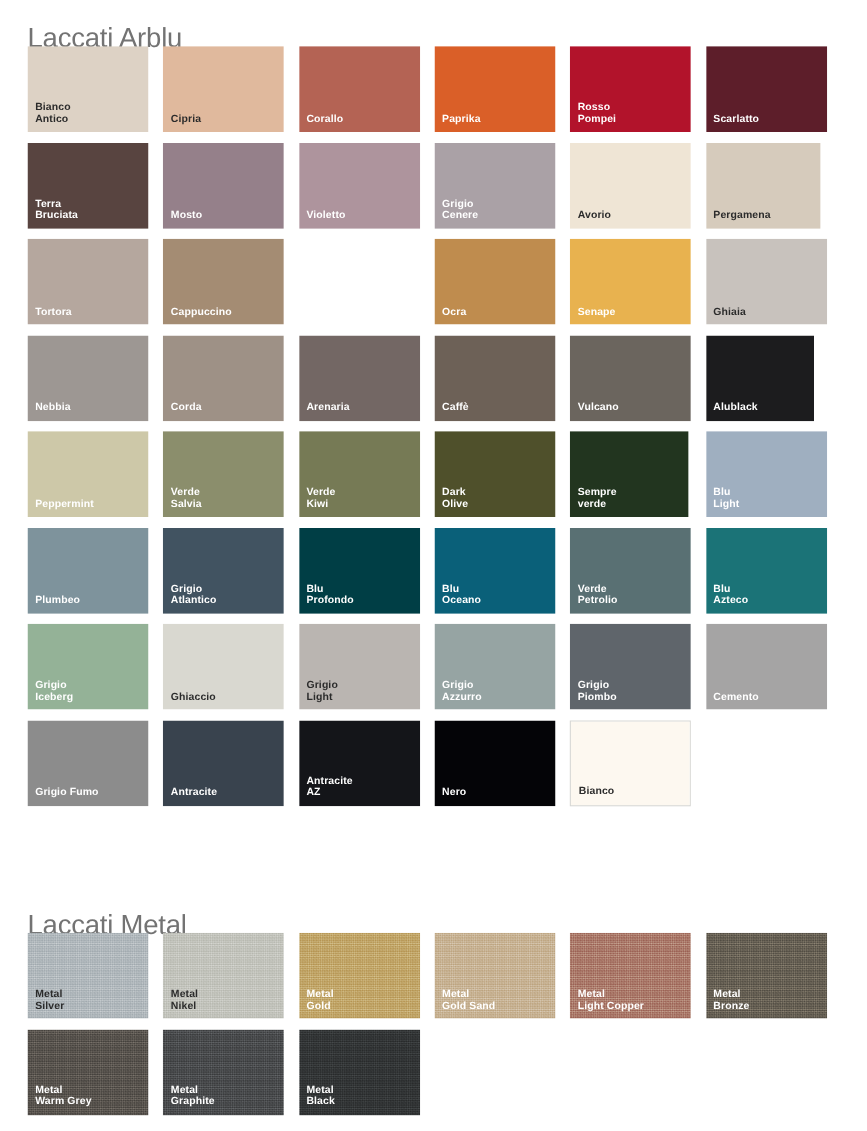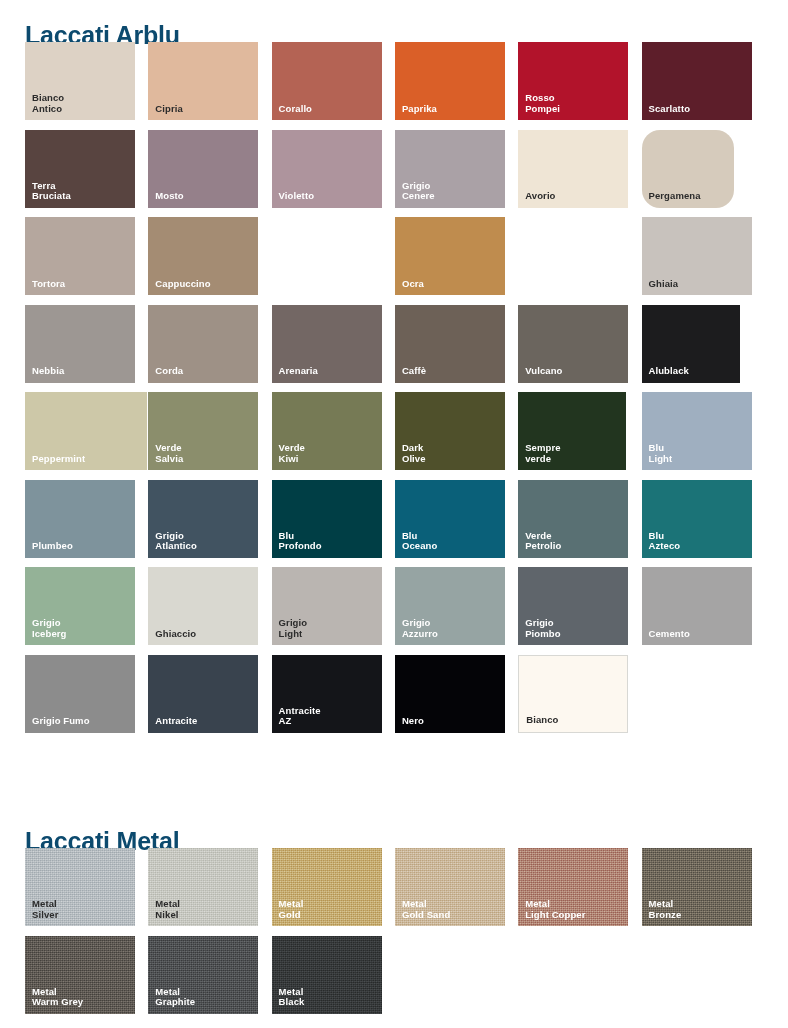--- a/index.html
+++ b/index.html
@@ -11,22 +11,22 @@
     -webkit-font-smoothing:antialiased;
     overflow:hidden;
     position:relative;
   }
   .page{position:relative;width:788px;height:1028px;}
 
   .section-title{
     position:absolute;
     left:25px;
     font-size:25px;
-    font-weight:bold;
-    color:#0c4a6e;
+    font-weight:normal;
+    color:#737373;
     letter-spacing:-0.2px;
     line-height:1;
     white-space:nowrap;
   }
   #title-arblu{top:6px;}
   #title-metal{top:812px;}
 
   .grid{position:absolute;left:0;right:0;}
   #grid-arblu{top:42px;}
   #grid-metal{top:848px;}
@@ -139,41 +139,46 @@
           <div class="fill" style="background-color: rgb(170, 161, 166);"></div>
           <div class="grain"></div>
           <div class="label">Grigio
 Cenere</div>
         </div>
         <div class="swatch dark-text" style="left: 518.2px; width: 110px; height: 78px;">
           <div class="fill" style="background-color: rgb(239, 229, 213);"></div>
           <div class="grain"></div>
           <div class="label">Avorio</div>
         </div>
-        <div class="swatch dark-text" style="left: 641.5px; width: 92px; height: 78px; border-radius: 18px;">
+        <div class="swatch dark-text" style="left: 641.5px; width: 104px; height: 78px;">
           <div class="fill" style="background-color: rgb(214, 203, 188);"></div>
           <div class="grain"></div>
           <div class="label">Pergamena</div>
         </div>
       </div>
       <div class="swatch-row" style="height: 87.5px;">
         <div class="swatch light-text" style="left: 25px; width: 110px; height: 78px;">
           <div class="fill" style="background-color: rgb(181, 167, 158);"></div>
           <div class="grain"></div>
           <div class="label">Tortora</div>
         </div>
         <div class="swatch light-text" style="left: 148.3px; width: 110px; height: 78px;">
           <div class="fill" style="background-color: rgb(164, 140, 115);"></div>
           <div class="grain"></div>
           <div class="label">Cappuccino</div>
         </div>
         <div class="swatch light-text" style="left: 394.9px; width: 110px; height: 78px;">
           <div class="fill" style="background-color: rgb(191, 140, 78);"></div>
           <div class="grain"></div>
           <div class="label">Ocra</div>
+        </div>
+        <div class="swatch light-text" style="left: 518.2px; width: 110px; height: 78px;">
+          <div class="fill" style="background-color: rgb(232, 178, 79);"></div>
+          <div class="grain"></div>
+          <div class="label">Senape</div>
         </div>
         <div class="swatch dark-text" style="left: 641.5px; width: 110px; height: 78px;">
           <div class="fill" style="background-color: rgb(200, 194, 189);"></div>
           <div class="grain"></div>
           <div class="label">Ghiaia</div>
         </div>
       </div>
       <div class="swatch-row" style="height: 87.5px;">
         <div class="swatch light-text" style="left: 25px; width: 110px; height: 78px;">
           <div class="fill" style="background-color: rgb(157, 151, 147);"></div>
@@ -200,21 +205,21 @@
           <div class="grain"></div>
           <div class="label">Vulcano</div>
         </div>
         <div class="swatch light-text" style="left: 641.5px; width: 98px; height: 78px;">
           <div class="fill" style="background-color: rgb(28, 28, 30);"></div>
           <div class="grain"></div>
           <div class="label">Alublack</div>
         </div>
       </div>
       <div class="swatch-row" style="height: 87.5px;">
-        <div class="swatch light-text" style="left: 25px; width: 122px; height: 78px;">
+        <div class="swatch light-text" style="left: 25px; width: 110px; height: 78px;">
           <div class="fill" style="background-color: rgb(205, 200, 168);"></div>
           <div class="grain"></div>
           <div class="label">Peppermint</div>
         </div>
         <div class="swatch light-text" style="left: 148.3px; width: 110px; height: 78px;">
           <div class="fill" style="background-color: rgb(139, 142, 108);"></div>
           <div class="grain"></div>
           <div class="label">Verde
 Salvia</div>
         </div>

